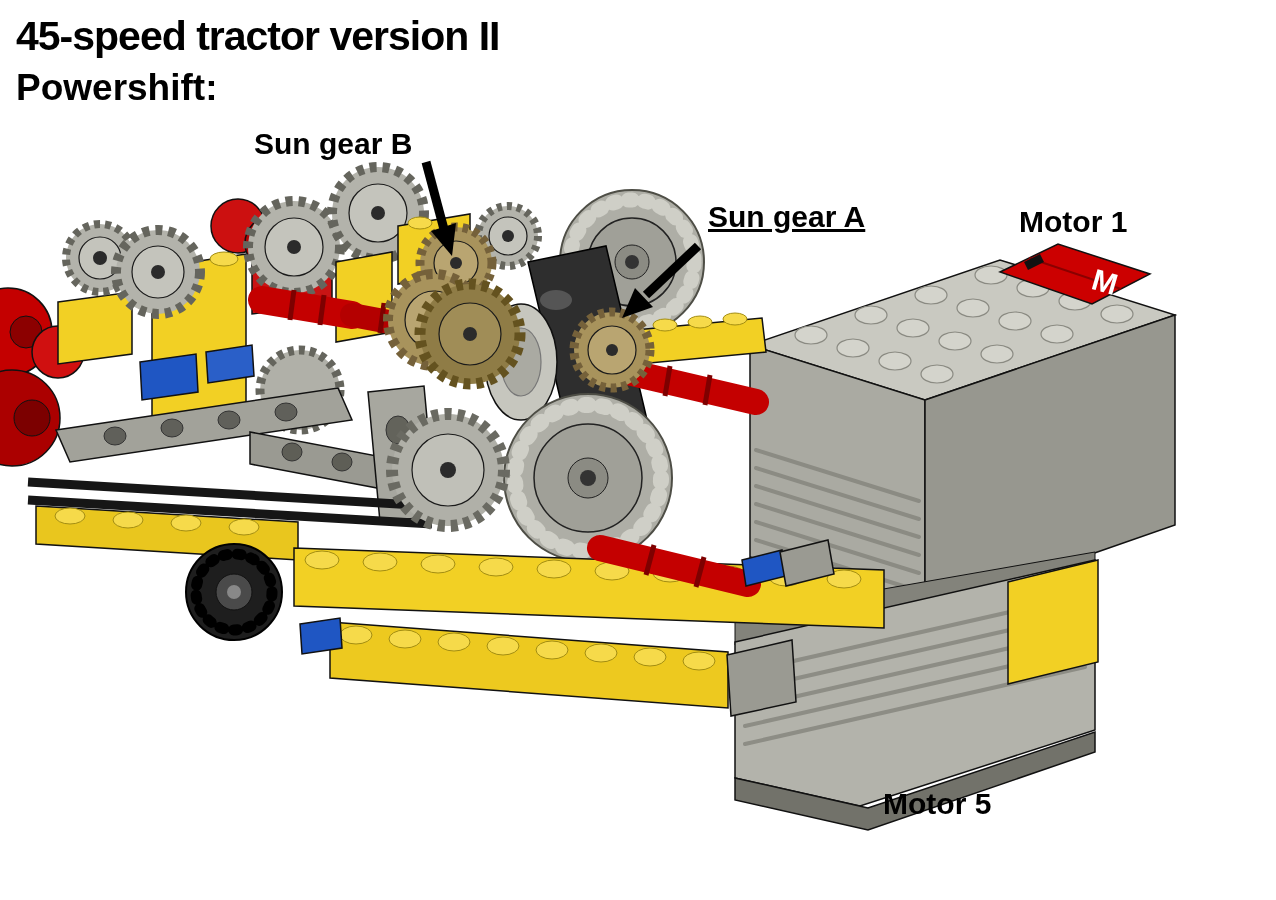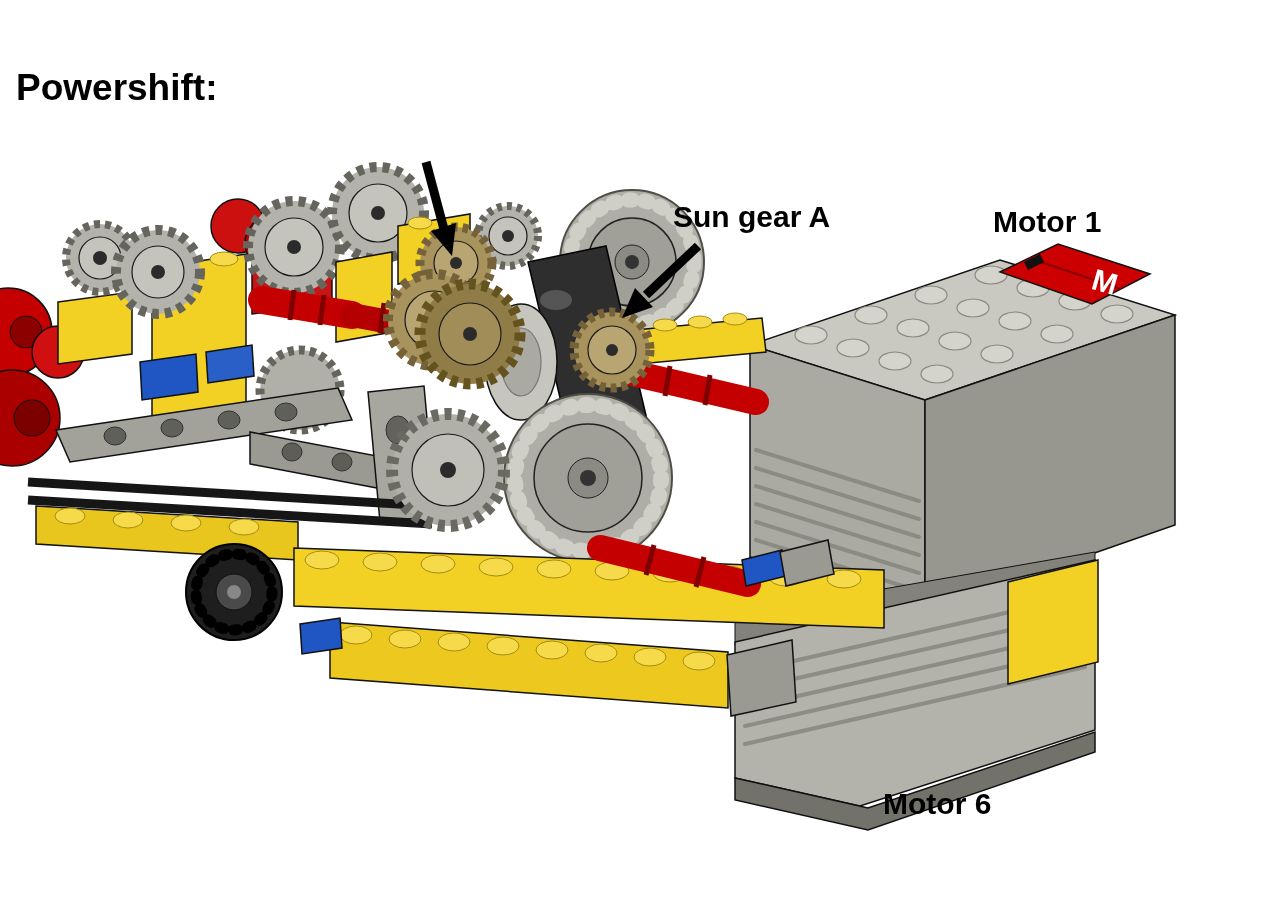--- a/index.html
+++ b/index.html
@@ -263,18 +263,20 @@
   <g>
     <line x1="426" y1="162" x2="445" y2="233" stroke="#000" stroke-width="9"></line>
     <polygon points="452,256 456,223 431,231" fill="#000"></polygon>
   </g>
   <g>
     <line x1="698" y1="246" x2="646" y2="295" stroke="#000" stroke-width="9"></line>
     <polygon points="622,318 653,307 635,288" fill="#000"></polygon>
   </g>
 </svg>
 
+<div class="label title" style="left:16px;top:14px;">45-speed tractor version II</div>
 <div class="label subtitle" style="left:16px;top:68px;">Powershift:</div>
-<div class="label callout" style="left:673px;top:200px;">Sun gear A</div>
-<div class="label callout" style="left:993px;top:205px;">Motor 1</div>
-<div class="label callout" style="left:883px;top:787px;">Motor 6</div>
+<div class="label callout" style="left:254px;top:127px;">Sun gear B</div>
+<div class="label callout" style="left:708px;top:200px;text-decoration:underline;">Sun gear A</div>
+<div class="label callout" style="left:1019px;top:205px;">Motor 1</div>
+<div class="label callout" style="left:883px;top:787px;">Motor 5</div>
 
 </div>
 
 </body></html>

